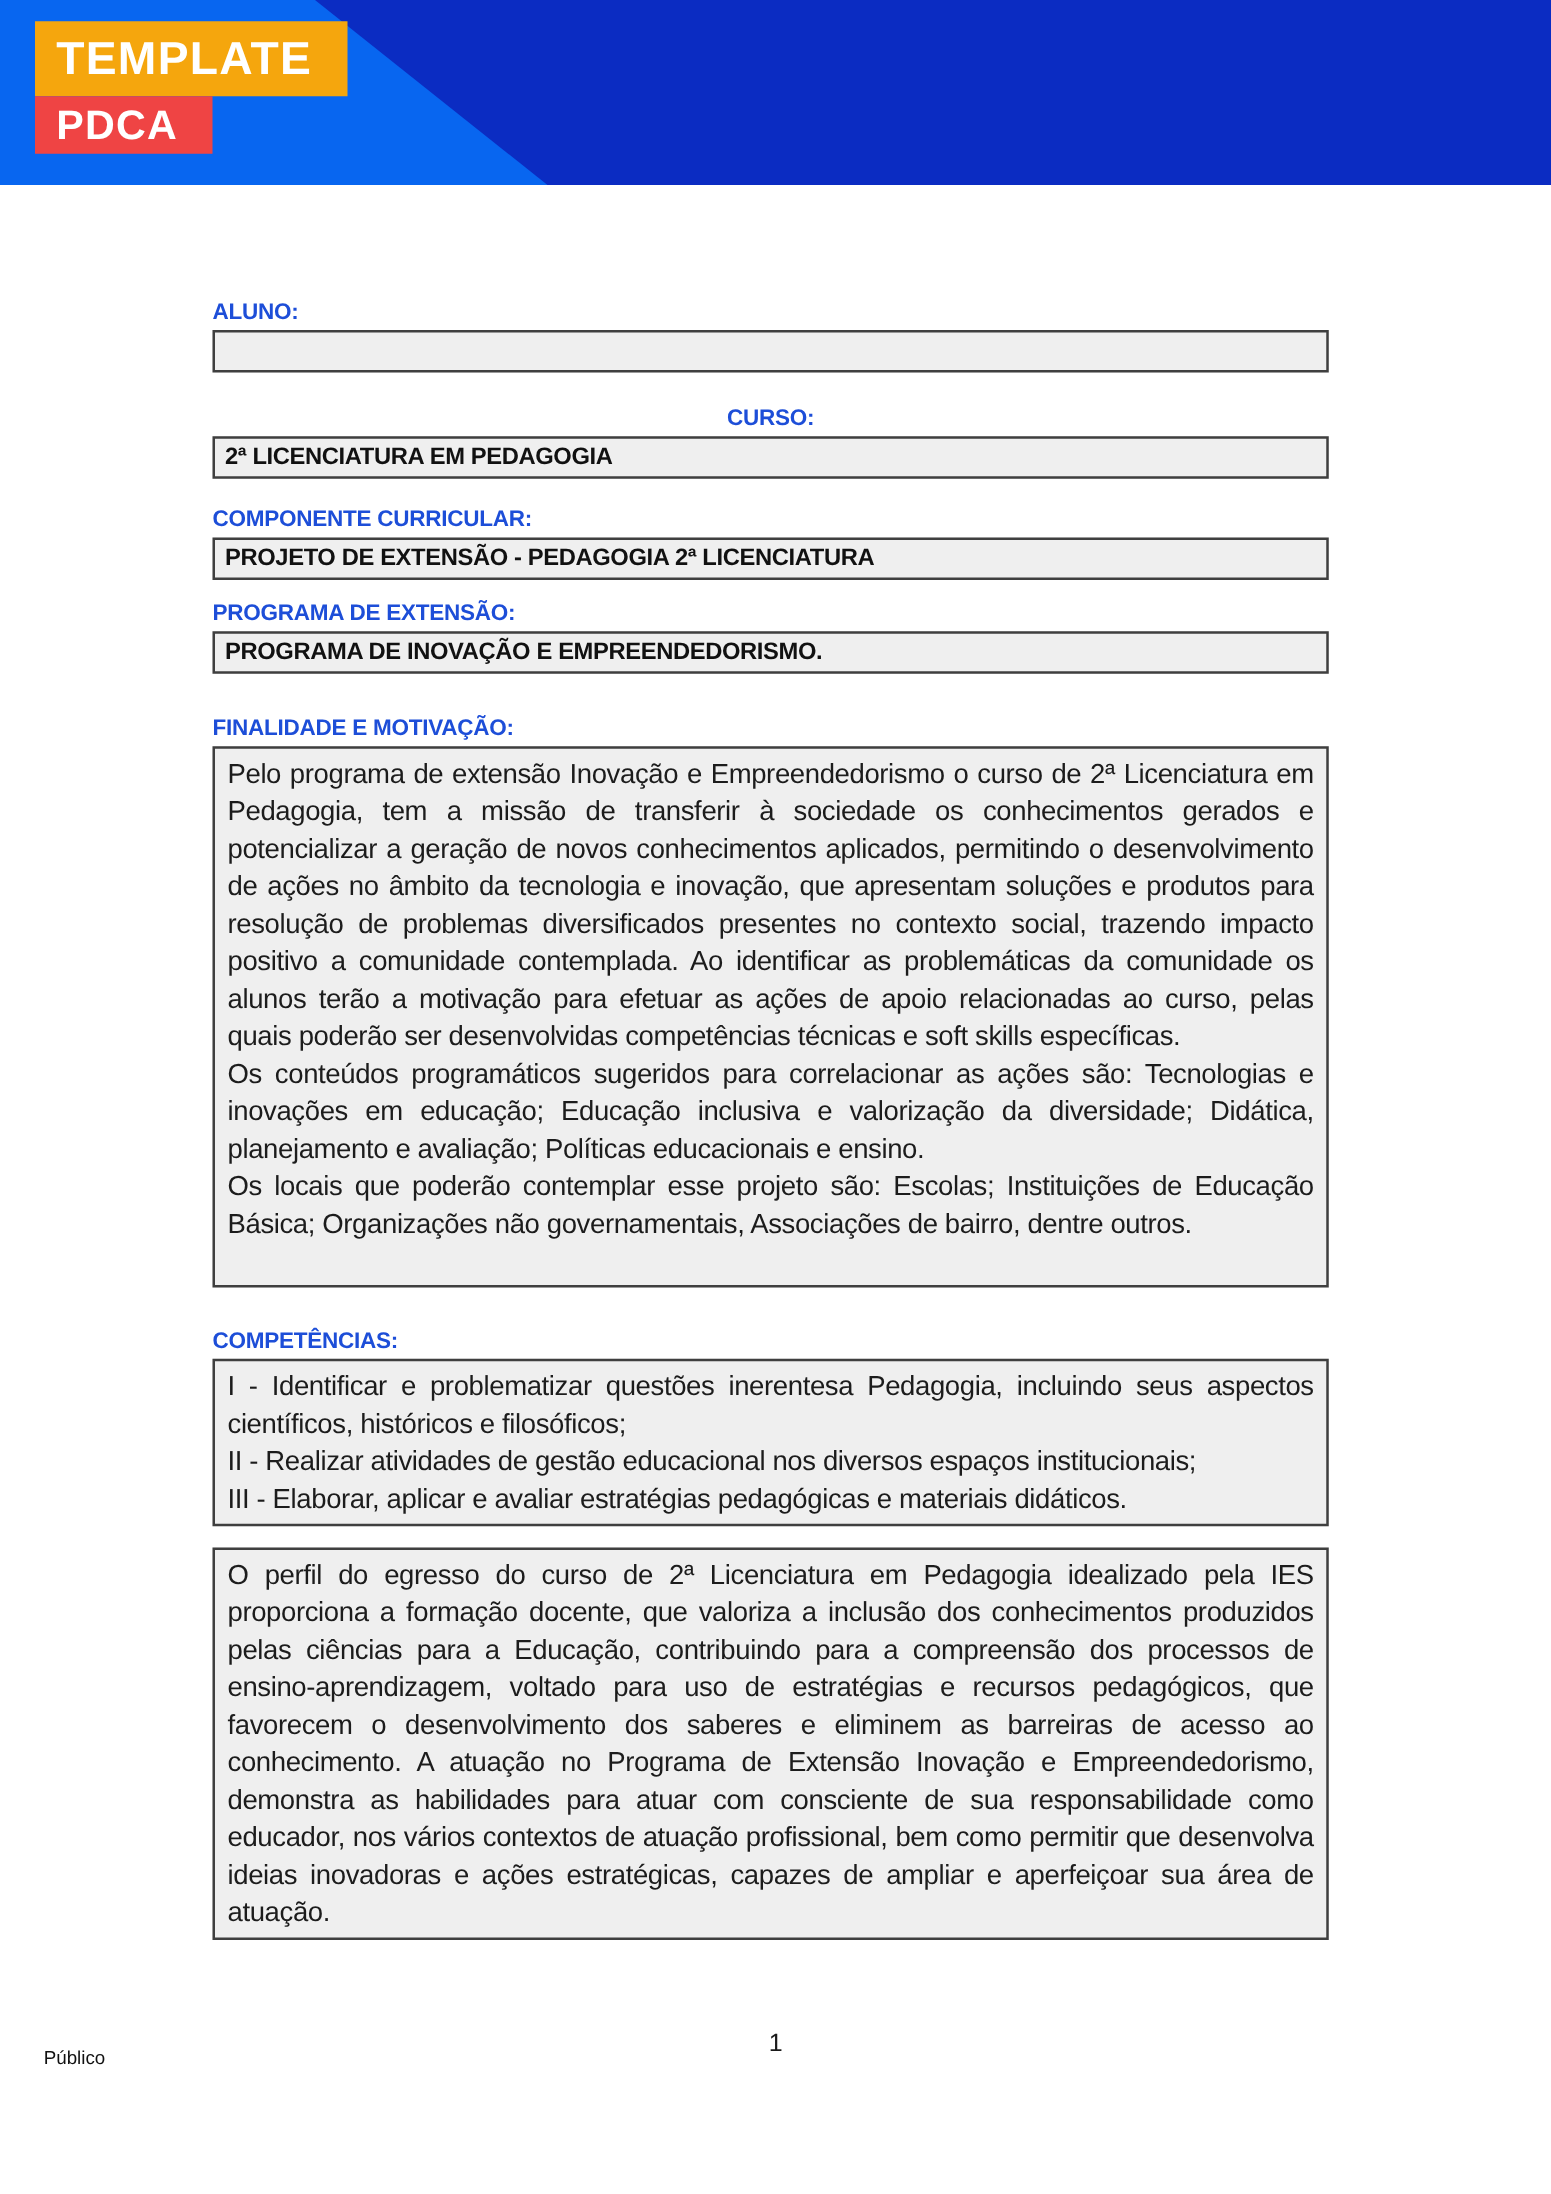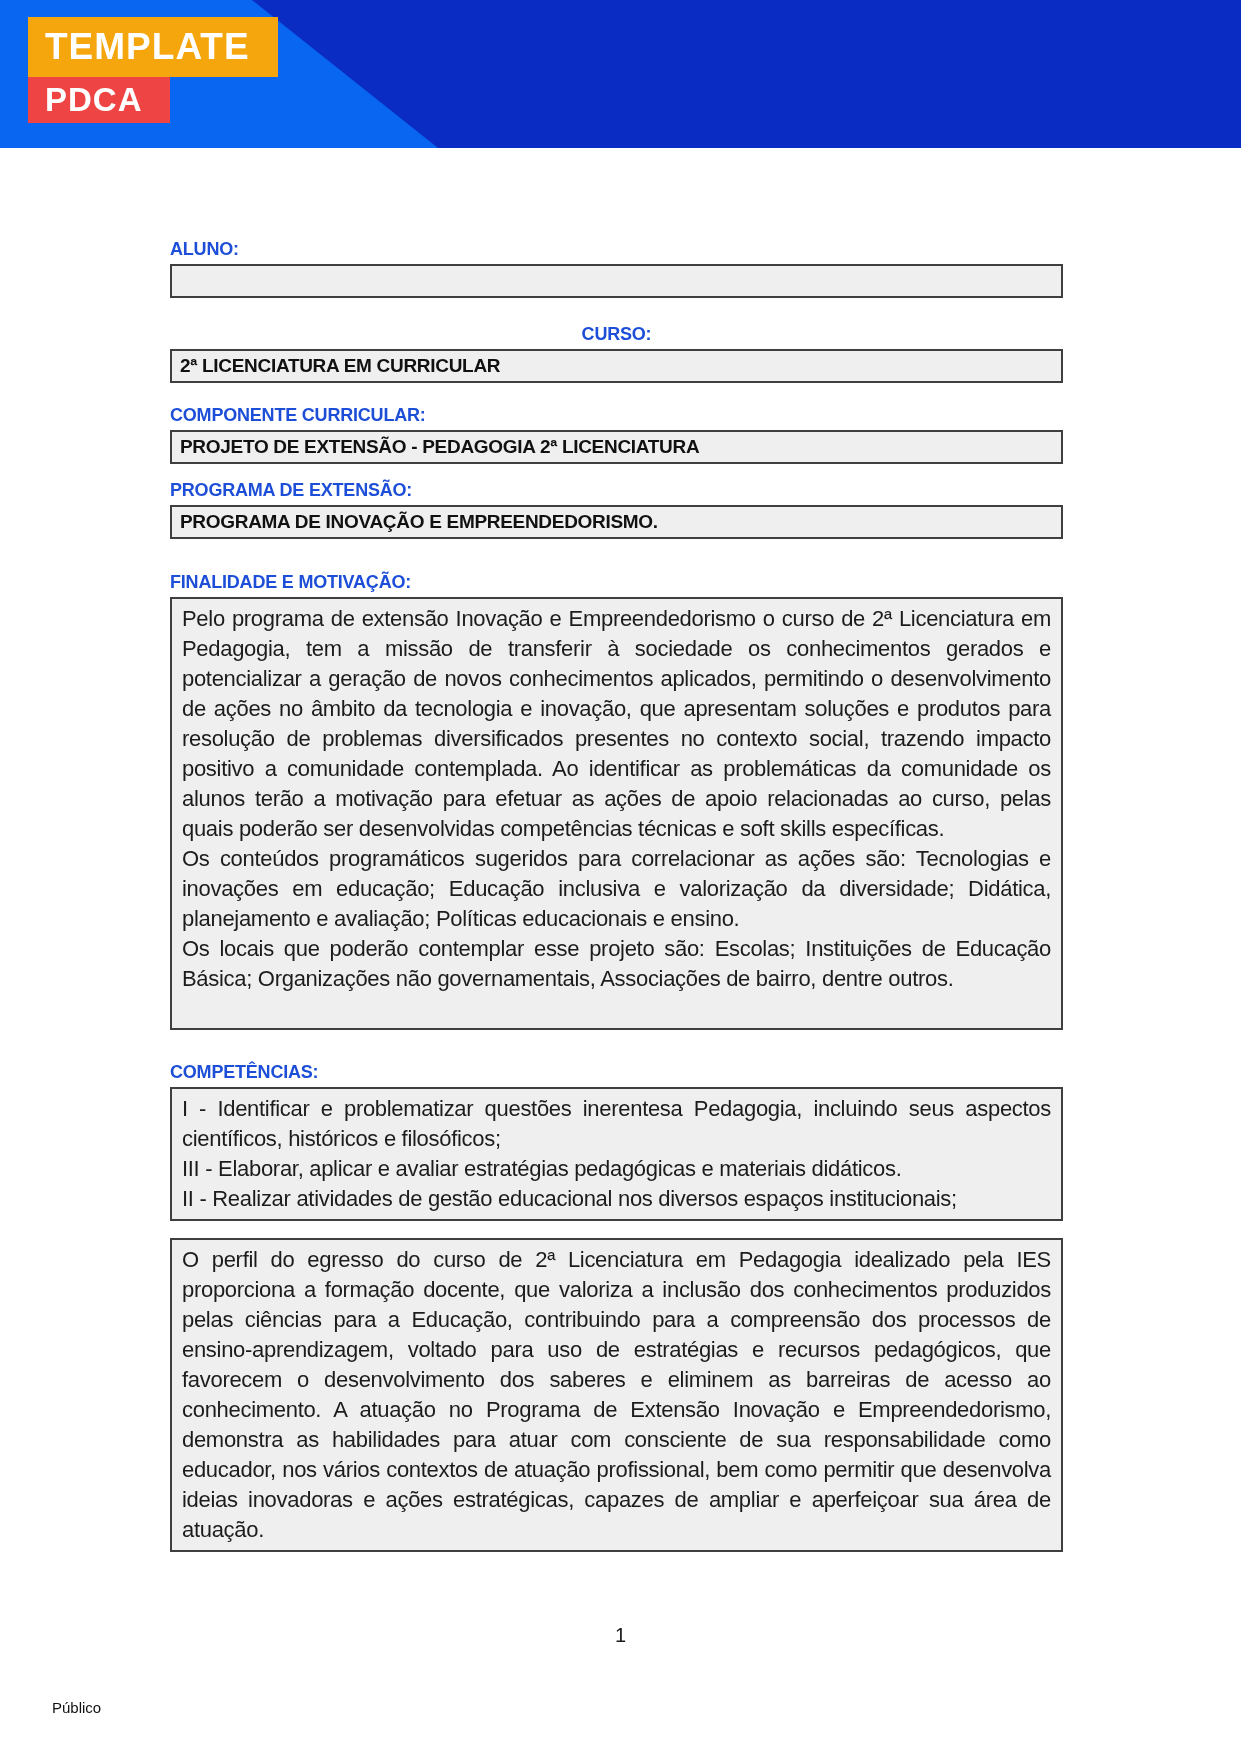--- a/index.html
+++ b/index.html
@@ -57,21 +57,21 @@
   #sec-finalidade   .vbox.multi { min-height:433px; }
   #sec-competencias .vbox.multi { min-height:128px; }
   #sec-perfil       .vbox.multi { min-height:306px; }
 
   
   .page-num {
     position:absolute; top:1624px; left:0; width:1241px; text-align:center;
     font-size:20px; color:#1a1a1a;
   }
   .classification {
-    position:absolute; top:1699px; left:35px; font-size:15px; color:#111111;margin-left:17px;
+    position:absolute; top:1638px; left:35px; font-size:15px; color:#111111;
   }
 </style>
 </head>
 <body>
 
 <div class="page">
 
   <div class="banner">
     <div class="banner-dark"></div>
     <div class="logo">
@@ -84,21 +84,21 @@
     </div>
   </div>
 
   <div class="section" id="sec-aluno">
     <p class="label">ALUNO:</p>
     <div class="vbox single"></div>
   </div>
 
   <div class="section" id="sec-curso">
     <p class="label">CURSO:</p>
-    <div class="vbox single">2ª LICENCIATURA EM CURRICULAR</div>
+    <div class="vbox single">2ª LICENCIATURA EM PEDAGOGIA</div>
   </div>
 
   <div class="section" id="sec-componente">
     <p class="label">COMPONENTE CURRICULAR:</p>
     <div class="vbox single">PROJETO DE EXTENSÃO - PEDAGOGIA 2ª LICENCIATURA</div>
   </div>
 
   <div class="section" id="sec-programa">
     <p class="label">PROGRAMA DE EXTENSÃO:</p>
     <div class="vbox single">PROGRAMA DE INOVAÇÃO E EMPREENDEDORISMO.</div>
@@ -110,22 +110,22 @@
       <p>Pelo programa de extensão Inovação e Empreendedorismo o curso de 2ª Licenciatura em Pedagogia, tem a missão de transferir à sociedade os conhecimentos gerados e potencializar a geração de novos conhecimentos aplicados, permitindo o desenvolvimento de ações no âmbito da tecnologia e inovação, que apresentam soluções e produtos para resolução de problemas diversificados presentes no contexto social, trazendo impacto positivo a comunidade contemplada. Ao identificar as problemáticas da comunidade os alunos terão a motivação para efetuar as ações de apoio relacionadas ao curso, pelas quais poderão ser desenvolvidas competências técnicas e soft skills específicas.</p>
       <p>Os conteúdos programáticos sugeridos para correlacionar as ações são: Tecnologias e inovações em educação; Educação inclusiva e valorização da diversidade; Didática, planejamento e avaliação; Políticas educacionais e ensino.</p>
       <p>Os locais que poderão contemplar esse projeto são: Escolas; Instituições de Educação Básica; Organizações não governamentais, Associações de bairro, dentre outros.</p>
     </div>
   </div>
 
   <div class="section" id="sec-competencias">
     <p class="label">COMPETÊNCIAS:</p>
     <div class="vbox multi">
       <p>I - Identificar e problematizar questões inerentesa Pedagogia, incluindo seus aspectos científicos, históricos e filosóficos;</p>
+      <p>II - Realizar atividades de gestão educacional nos diversos espaços institucionais;</p>
       <p>III - Elaborar, aplicar e avaliar estratégias pedagógicas e materiais didáticos.</p>
-      <p>II - Realizar atividades de gestão educacional nos diversos espaços institucionais;</p>
     </div>
   </div>
 
   <div class="section" id="sec-perfil">
     <div class="vbox multi">
       <p>O perfil do egresso do curso de 2ª Licenciatura em Pedagogia idealizado pela IES proporciona a formação docente, que valoriza a inclusão dos conhecimentos produzidos pelas ciências para a Educação, contribuindo para a compreensão dos processos de ensino-aprendizagem, voltado para uso de estratégias e recursos pedagógicos, que favorecem o desenvolvimento dos saberes e eliminem as barreiras de acesso ao conhecimento. A atuação no Programa de Extensão Inovação e Empreendedorismo, demonstra as habilidades para atuar com consciente de sua responsabilidade como educador, nos vários contextos de atuação profissional, bem como permitir que desenvolva ideias inovadoras e ações estratégicas, capazes de ampliar e aperfeiçoar sua área de atuação.</p>
     </div>
   </div>
 
   <div class="page-num">1</div>

